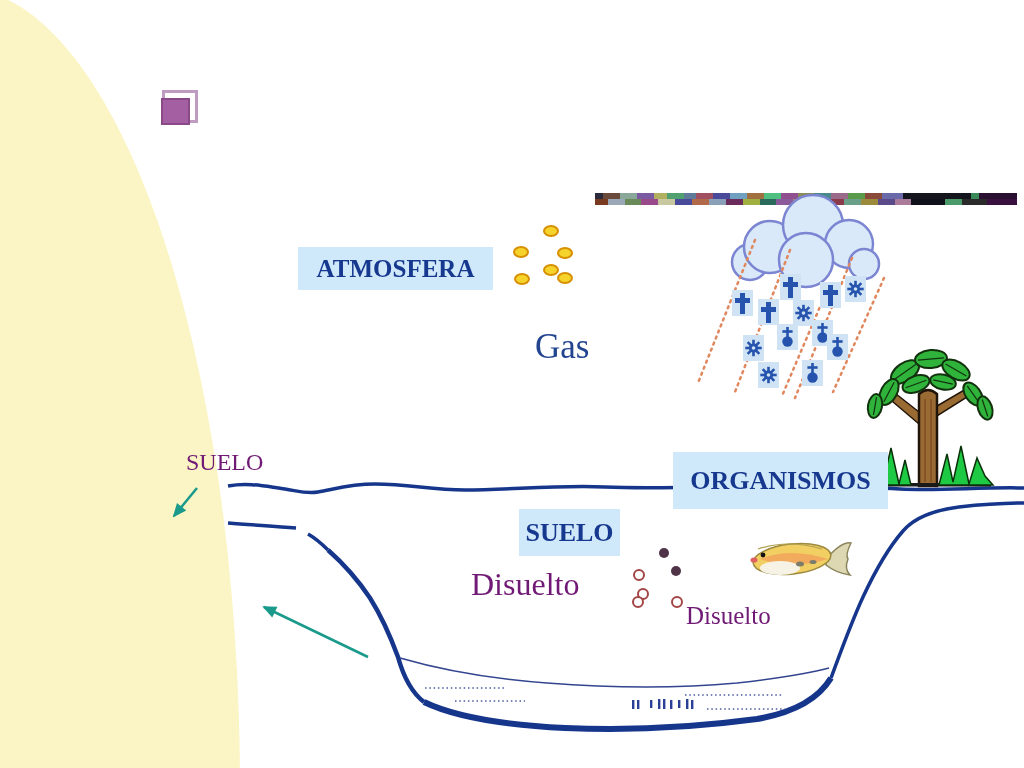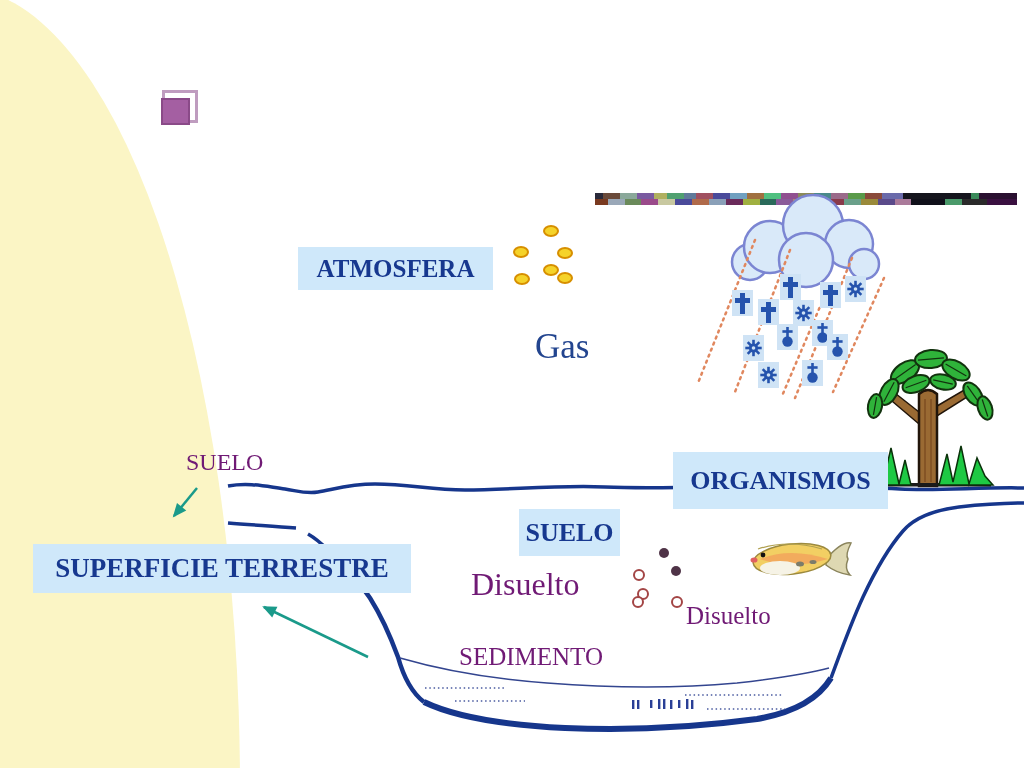--- a/index.html
+++ b/index.html
@@ -275,25 +275,23 @@
     <ellipse cx="63" cy="33" rx="3.5" ry="2" fill="#7c7c6a"></ellipse>
     <path d="M8 20 Q38 10 72 20" fill="none" stroke="#b0a050" stroke-width="1.2"></path>
     <circle cx="13" cy="26" r="2.4" fill="#111"></circle>
     <ellipse cx="4" cy="31" rx="3.5" ry="2.6" fill="#e06060"></ellipse>
   </svg>
 
   <div class="box-label" id="lab-atmosfera">ATMOSFERA</div>
   <div class="txt-label" id="lab-gas">Gas</div>
   <div class="txt-label" id="lab-suelo">SUELO</div>
   <div class="box-label" id="lab-organismos">ORGANISMOS</div>
-  <div class="box-label" id="lab-superficie">SUPERFICIE TERRESTRE</div>
   <div class="box-label" id="lab-agua">SUELO</div>
   <div class="txt-label" id="lab-disuelto">Disuelto</div>
   <div class="txt-label" id="lab-coloides">Disuelto</div>
-  <div class="txt-label" id="lab-sedimento">SEDIMENTO</div>
 
   <div id="title-block">
     <div id="title-bullet">
       <div class="b-frame"></div>
       <div class="b-fill"></div>
     </div>
     <div id="title-text">
     </div>
   </div>
 

